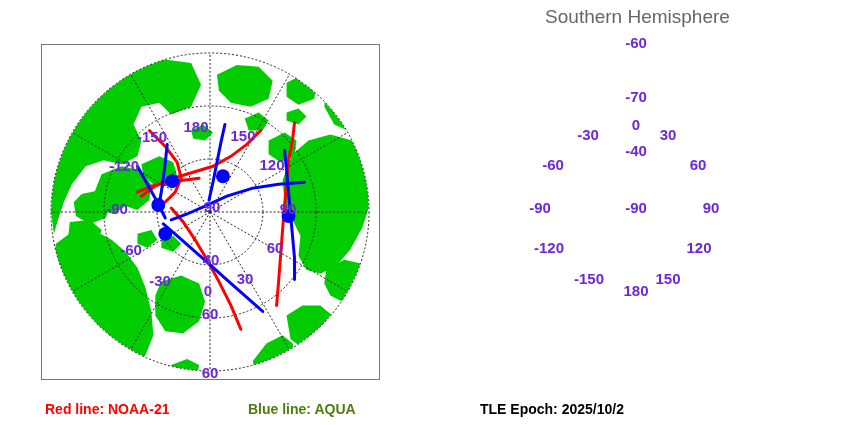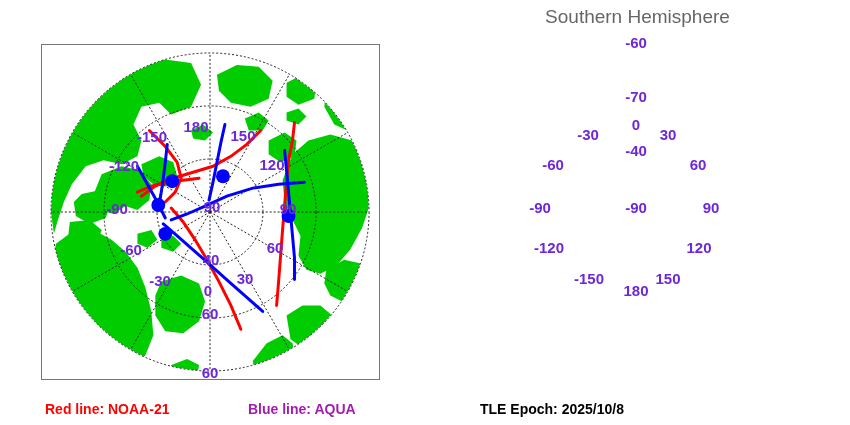--- a/index.html
+++ b/index.html
@@ -46,21 +46,21 @@
 
   .footer{
     position:absolute;
     bottom:8px;
     font-size:14px;
     font-weight:bold;
     font-family:"Liberation Sans", sans-serif;
     white-space:nowrap;
   }
   .footer-red{left:45px;color:#ff0000;}
-  .footer-blue{left:248px;color:#a21caf;}
+  .footer-blue{left:248px;color:#4d7c0f;}
   .footer-epoch{left:480px;color:#000000;}
 </style>
 </head>
 <body>
 
 <div class="panel panel-left">
 
 
   <div class="plot-frame frame-nh">
     <svg class="svgbox" viewBox="0 0 339 336" preserveAspectRatio="none">
@@ -205,13 +205,13 @@
     <div class="axis-label" style="left:243px;top:278px">150</div>
     <div class="axis-label" style="left:164px;top:278px">-150</div>
     <div class="axis-label" style="left:211px;top:290px">180</div>
     <div class="axis-label" style="left:211px;top:150px">-40</div>
     <div class="axis-label" style="left:211px;top:207px">-90</div>
   </div>
 </div>
 
 <div class="footer footer-red">Red line: NOAA-21</div>
 <div class="footer footer-blue">Blue line: AQUA</div>
-<div class="footer footer-epoch">TLE Epoch: 2025/10/8</div>
+<div class="footer footer-epoch">TLE Epoch: 2025/10/2</div>
 
 </body></html>

